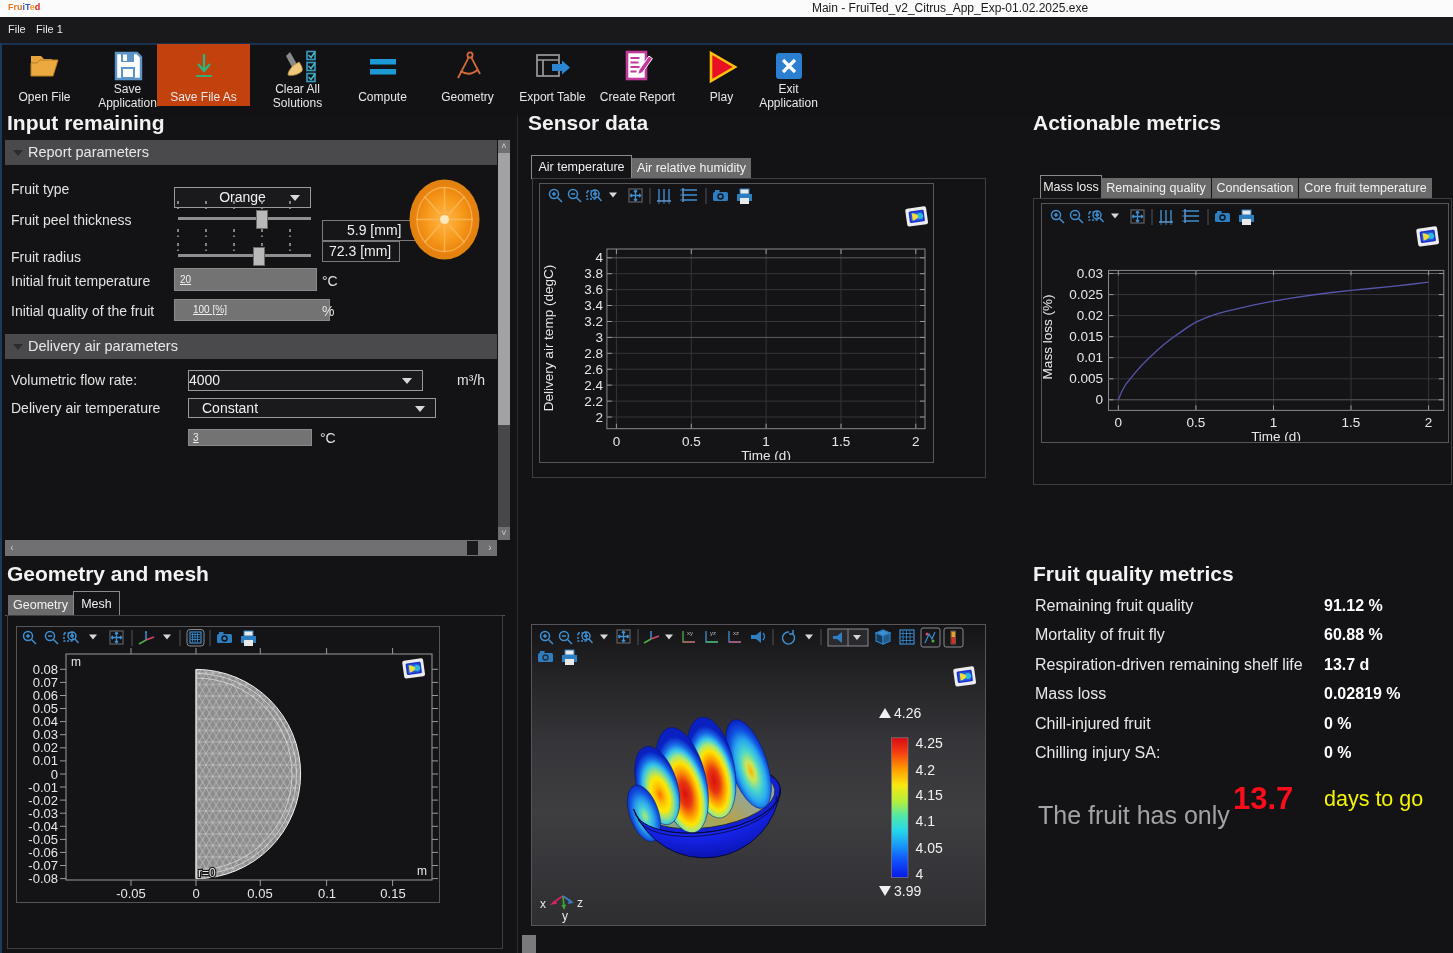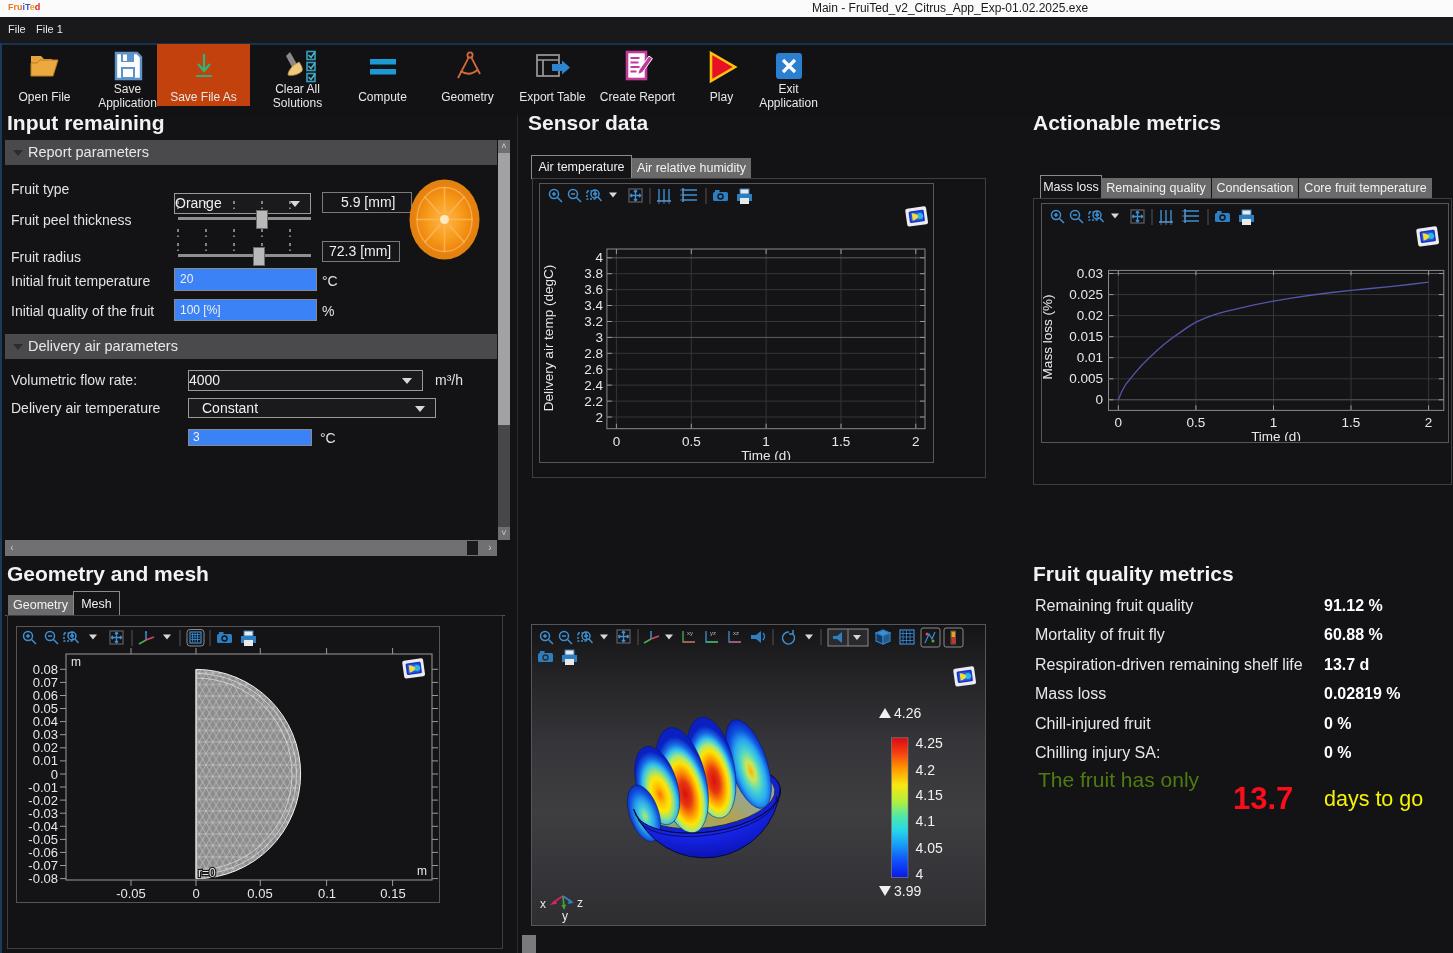--- a/index.html
+++ b/index.html
@@ -16,21 +16,21 @@
   .tbtn.sel{background:#c2410c;}
   .tbtn .ic{position:absolute;left:50%;top:6px;transform:translateX(-50%);}
   .tbtn .lb{position:absolute;left:-8px;right:-8px;top:38px;line-height:14px;}
   h1{position:absolute;margin:0;font-size:21px;font-weight:bold;color:#f2f2f2;letter-spacing:0px;}
   .secbar{position:absolute;left:5px;width:492px;height:25px;background:#4a4a4d;color:#e8e8e8;font-size:14.5px;}
   .secbar .tri{position:absolute;left:8px;top:10px;width:0;height:0;border-left:5px solid transparent;border-right:5px solid transparent;border-top:6px solid #2c2c2e;}
   .secbar .t{position:absolute;left:23px;top:4px;}
   .flabel{position:absolute;color:#e2e2e2;font-size:14px;}
   .dropdown{position:absolute;background:#1a1a1d;border:1px solid #9a9a9a;color:#f0f0f0;font-size:14px;}
   .dropdown .arr{position:absolute;right:10px;top:7px;width:0;height:0;border-left:5px solid transparent;border-right:5px solid transparent;border-top:6px solid #d8d8d8;}
-  .tfield{position:absolute;background:#3b82f6;border:1px solid #8a8a8a;color:#f0f0f0;font-size:12px;}
+  .tfield{position:absolute;background:#737373;border:1px solid #8a8a8a;color:#f0f0f0;font-size:10px;text-decoration:underline;}
   .vbox{position:absolute;background:#161619;border:1px solid #7a7a7a;color:#f0f0f0;font-size:14px;}
   .tab{position:absolute;font-size:12.5px;white-space:nowrap;}
   .tab.on{background:#141417;border:1px solid #8a8a8a;border-bottom:none;color:#f0f0f0;}
   .tab.off{background:#6a6a6a;color:#f2f2f2;}
   .panel{position:absolute;border:1px solid #4b4b4f;}
   .ppanel{position:absolute;border:1px solid #55555a;background:#141417;}
   .metlabel{position:absolute;color:#e8e8e8;font-size:16px;}
   .metval{position:absolute;color:#ffffff;font-size:16px;font-weight:bold;}
 </style>
 </head>
@@ -145,45 +145,45 @@
 
   <div class="abs" style="left:517px;top:115px;width:1px;height:838px;background:#2a2a2e"></div>
 
   <h1 style="left:7px;top:111px">Input remaining</h1>
   <div id="leftpanel">
     <div class="secbar" style="top:140px">
         <span class="tri"></span>
         <span class="t">Report parameters</span>
       </div>
     <div class="flabel" style="left:11px;top:181px">Fruit type</div>
-    <div class="dropdown" style="left:174px;top:193px;width:135px;height:19px;line-height:19px">Orange<span class="arr"></span></div>
+    <div class="dropdown" style="left:174px;top:187px;width:135px;height:19px;text-align:center;line-height:19px">Orange<span class="arr"></span></div>
     <svg class="abs" style="left:176px;top:201px" width="120" height="42" viewBox="0 0 120 42">
       <g stroke="#9f9f9f" stroke-width="1.6" stroke-dasharray="3 3.4">
         <path d="M2 0 v8 M30 0 v8 M58 0 v8 M86 0 v8 M114 0 v8"></path>
         <path d="M2 28 v8 M30 28 v8 M58 28 v8 M86 28 v8 M114 28 v8"></path>
       </g>
     </svg>
     <div class="flabel" style="left:11px;top:212px">Fruit peel thickness</div>
     <div class="abs" style="left:178px;top:217px;width:133px;height:3px;background:#8f8f8f"></div>
     <div class="abs" style="left:256px;top:210px;width:10px;height:17px;background:#b9b9b9;border:1px solid #6a6a6a"></div>
-    <div class="vbox" style="left:322px;top:192px;width:70px;height:19px;line-height:19px;padding-left:18px">5.9 [mm]</div>
+    <div class="vbox" style="left:322px;top:220px;width:70px;height:19px;line-height:19px;padding-left:24px">5.9 [mm]</div>
     <svg class="abs" style="left:176px;top:243px" width="120" height="42" viewBox="0 0 120 42">
       <g stroke="#9f9f9f" stroke-width="1.6" stroke-dasharray="3 3.4">
         <path d="M2 0 v8 M30 0 v8 M58 0 v8 M86 0 v8 M114 0 v8"></path>
       </g>
     </svg>
     <div class="flabel" style="left:11px;top:249px">Fruit radius</div>
     <div class="abs" style="left:178px;top:254px;width:133px;height:3px;background:#8f8f8f"></div>
     <div class="abs" style="left:253px;top:247px;width:10px;height:17px;background:#b9b9b9;border:1px solid #6a6a6a"></div>
     <div class="vbox" style="left:322px;top:241px;width:70px;height:19px;line-height:19px;padding-left:6px">72.3 [mm]</div>
     <div class="flabel" style="left:11px;top:273px">Initial fruit temperature</div>
     <div class="tfield" style="left:174px;top:268px;width:136px;height:21px;line-height:21px;padding-left:5px">20</div>
     <div class="flabel" style="left:322px;top:273px">°C</div>
     <div class="flabel" style="left:11px;top:303px">Initial quality of the fruit</div>
-    <div class="tfield" style="left:174px;top:299px;width:136px;height:20px;line-height:20px;padding-left:5px">100 [%]</div>
+    <div class="tfield" style="left:174px;top:299px;width:136px;height:20px;line-height:20px;padding-left:18px">100 [%]</div>
     <div class="flabel" style="left:322px;top:303px">%</div>
     <svg class="abs" style="left:409px;top:179px" width="71" height="81" viewBox="0 0 71 81">
       <defs>
         <radialGradient id="orng" cx="50%" cy="50%" r="50%">
           <stop offset="0%" stop-color="#ffd9a0"></stop>
             <stop offset="12%" stop-color="#fdb143"></stop>
           <stop offset="55%" stop-color="#f89c1c"></stop>
             <stop offset="80%" stop-color="#f08c12"></stop>
             <stop offset="100%" stop-color="#e87f10"></stop>
         </radialGradient>
@@ -196,21 +196,21 @@
         <path d="M15.5 17.5 L31 35 M40 46 L55.5 63.5 M55.5 17.5 L40 35 M31 46 L15.5 63.5"></path>
       </g>
       <circle cx="35.5" cy="40.5" r="4.5" fill="#ffe9bf"></circle>
     </svg>
     <div class="secbar" style="top:334px">
         <span class="tri"></span>
         <span class="t">Delivery air parameters</span>
       </div>
     <div class="flabel" style="left:11px;top:372px">Volumetric flow rate:</div>
     <div class="dropdown" style="left:188px;top:370px;width:233px;height:19px;line-height:19px;padding-left:0">4000<span class="arr"></span></div>
-    <div class="flabel" style="left:435px;top:372px">m³/h</div>
+    <div class="flabel" style="left:457px;top:372px">m³/h</div>
     <div class="flabel" style="left:11px;top:400px">Delivery air temperature</div>
     <div class="dropdown" style="left:188px;top:398px;width:233px;height:18px;line-height:18px;padding-left:13px">Constant<span class="arr"></span></div>
     <div class="tfield" style="left:188px;top:429px;width:118px;height:15px;line-height:15px;padding-left:4px">3</div>
     <div class="flabel" style="left:320px;top:430px">°C</div>
 
     <div class="abs" style="left:498px;top:140px;width:12px;height:400px;background:#47474a"></div>
     <div class="abs" style="left:498px;top:140px;width:12px;height:13px;background:#6f6f72;color:#cfcfcf;font-size:9px;text-align:center;line-height:13px">˄</div>
     <div class="abs" style="left:498px;top:153px;width:12px;height:272px;background:#a2a2a4"></div>
     <div class="abs" style="left:498px;top:527px;width:12px;height:13px;background:#6f6f72;color:#cfcfcf;font-size:9px;text-align:center;line-height:13px">˅</div>
 
@@ -786,17 +786,17 @@
     <div class="metlabel" style="left:1035px;top:626px">Mortality of fruit fly</div>
       <div class="metval" style="left:1324px;top:626px">60.88 %</div>
     <div class="metlabel" style="left:1035px;top:656px">Respiration-driven remaining shelf life</div>
       <div class="metval" style="left:1324px;top:656px">13.7 d</div>
     <div class="metlabel" style="left:1035px;top:685px">Mass loss</div>
       <div class="metval" style="left:1324px;top:685px">0.02819 %</div>
     <div class="metlabel" style="left:1035px;top:715px">Chill-injured fruit</div>
       <div class="metval" style="left:1324px;top:715px">0 %</div>
     <div class="metlabel" style="left:1035px;top:744px">Chilling injury SA:</div>
       <div class="metval" style="left:1324px;top:744px">0 %</div>
-    <div class="abs" style="left:1038px;top:768px;color:#4d7c0f;font-size:21px">The fruit has only</div>
+    <div class="abs" style="left:1038px;top:801px;color:#a3a3a3;font-size:25px">The fruit has only</div>
     <div class="abs" style="left:1233px;top:781px;color:#fb0d1b;font-size:31px;font-weight:bold">13.7</div>
     <div class="abs" style="left:1324px;top:787px;color:#f3f303;font-size:21.5px">days to go</div>
   </div>
 </div>
 
 </body></html>

